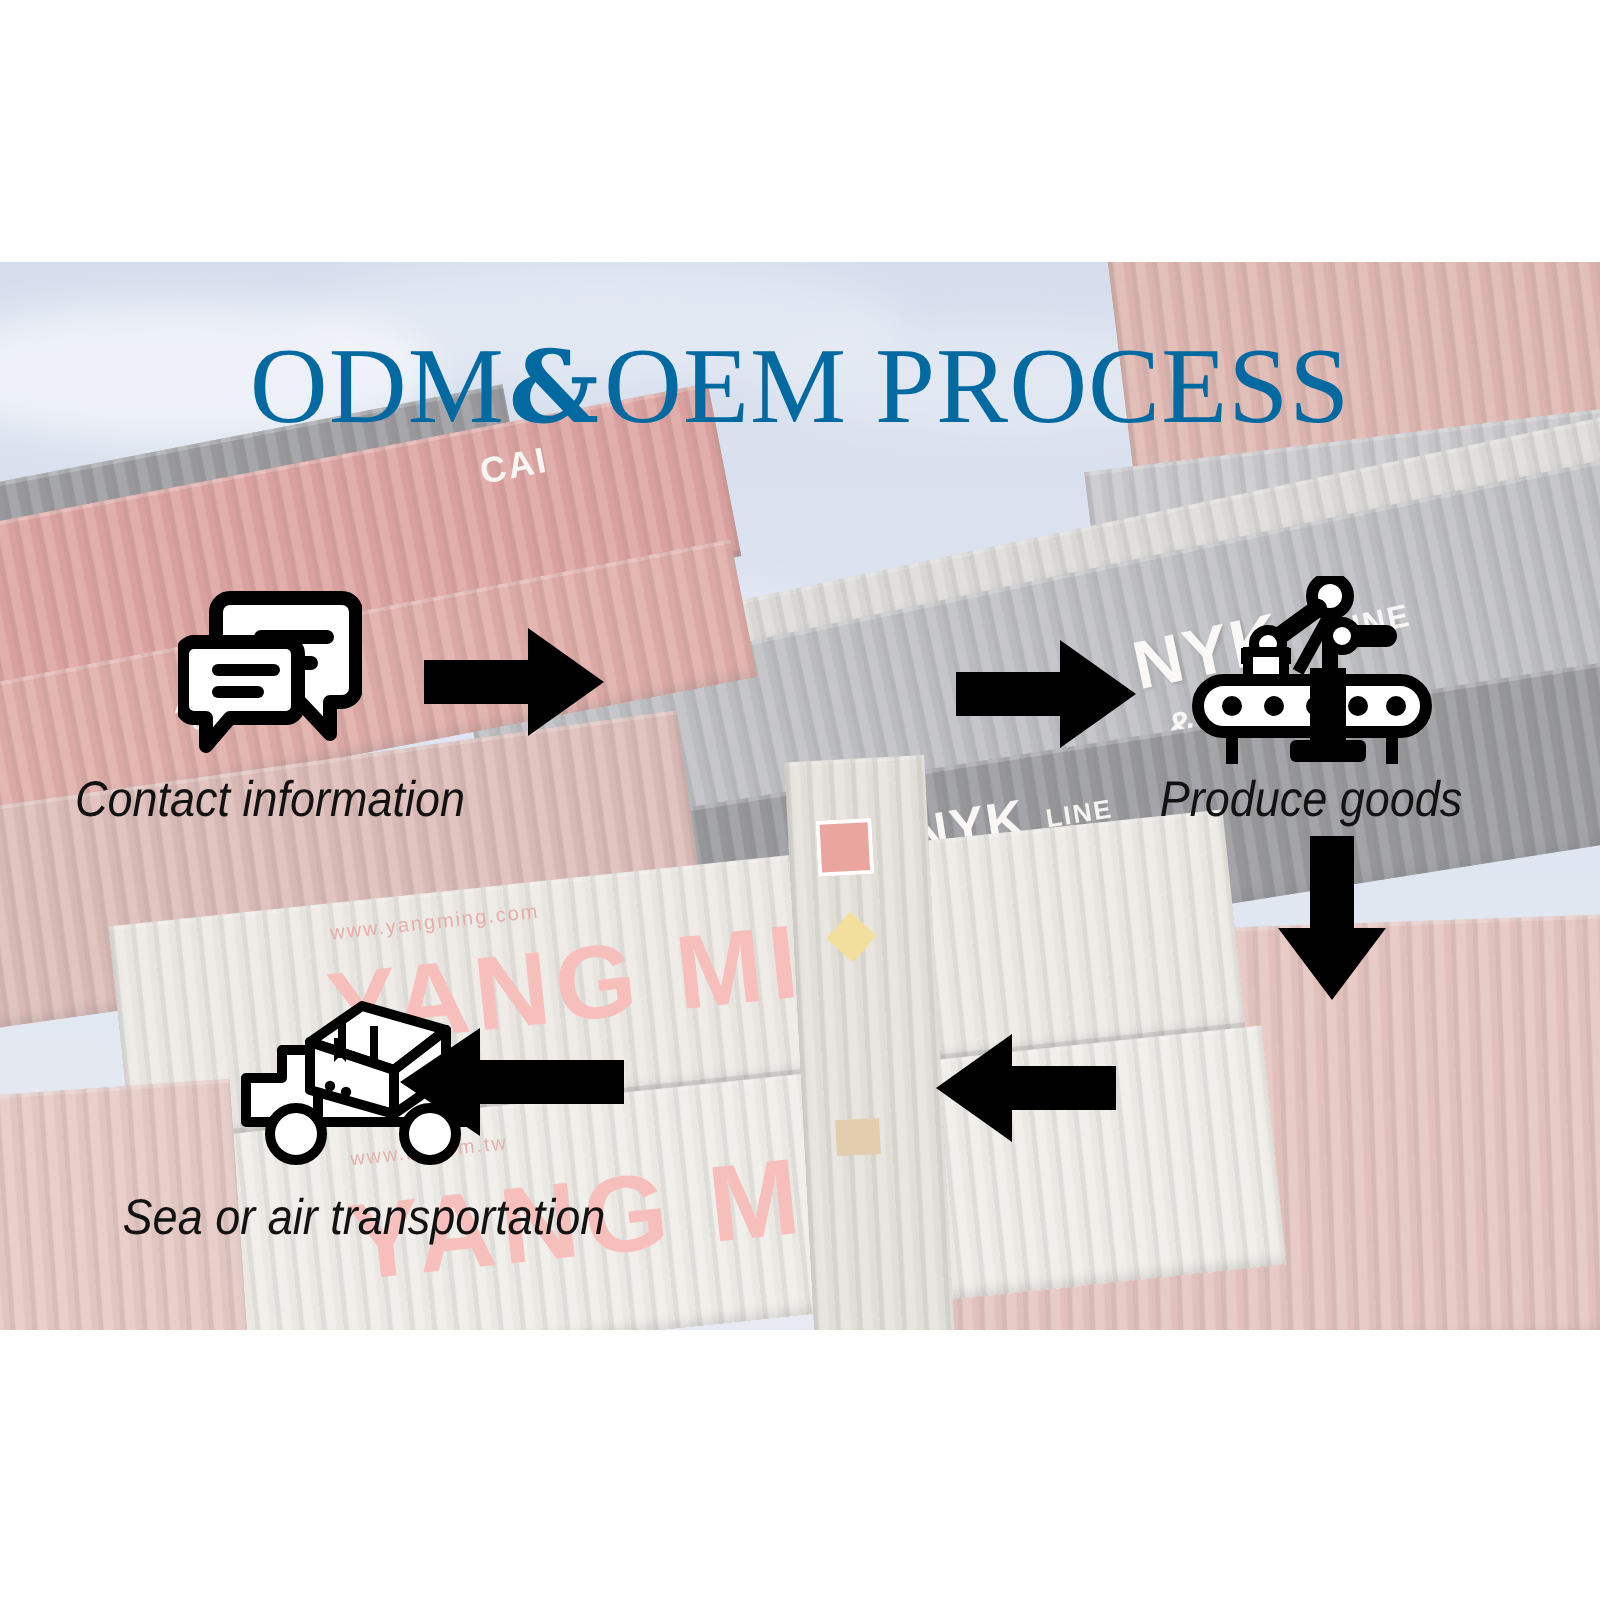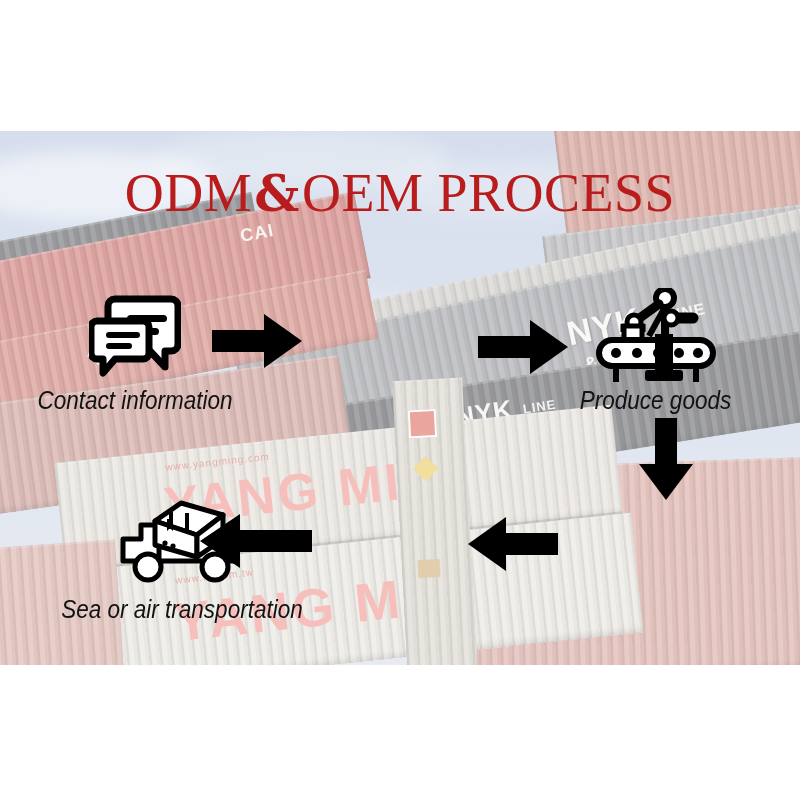--- a/index.html
+++ b/index.html
@@ -81,21 +81,21 @@
   
   #title {
     position: absolute;
     left: 0;
     top: 166px;
     width: 800px;
     text-align: center;
     font-family: "Liberation Serif", serif;
     font-size: 54px;
     line-height: 1;
-    color: #b91c1c;
+    color: #0369a1;
     letter-spacing: 0.5px;
     white-space: nowrap;
   }
   #title .amp {
     font-family: "DejaVu Serif", serif;
     font-weight: bold;
     font-size: 50px;
     padding: 0 2px;
   }
 

